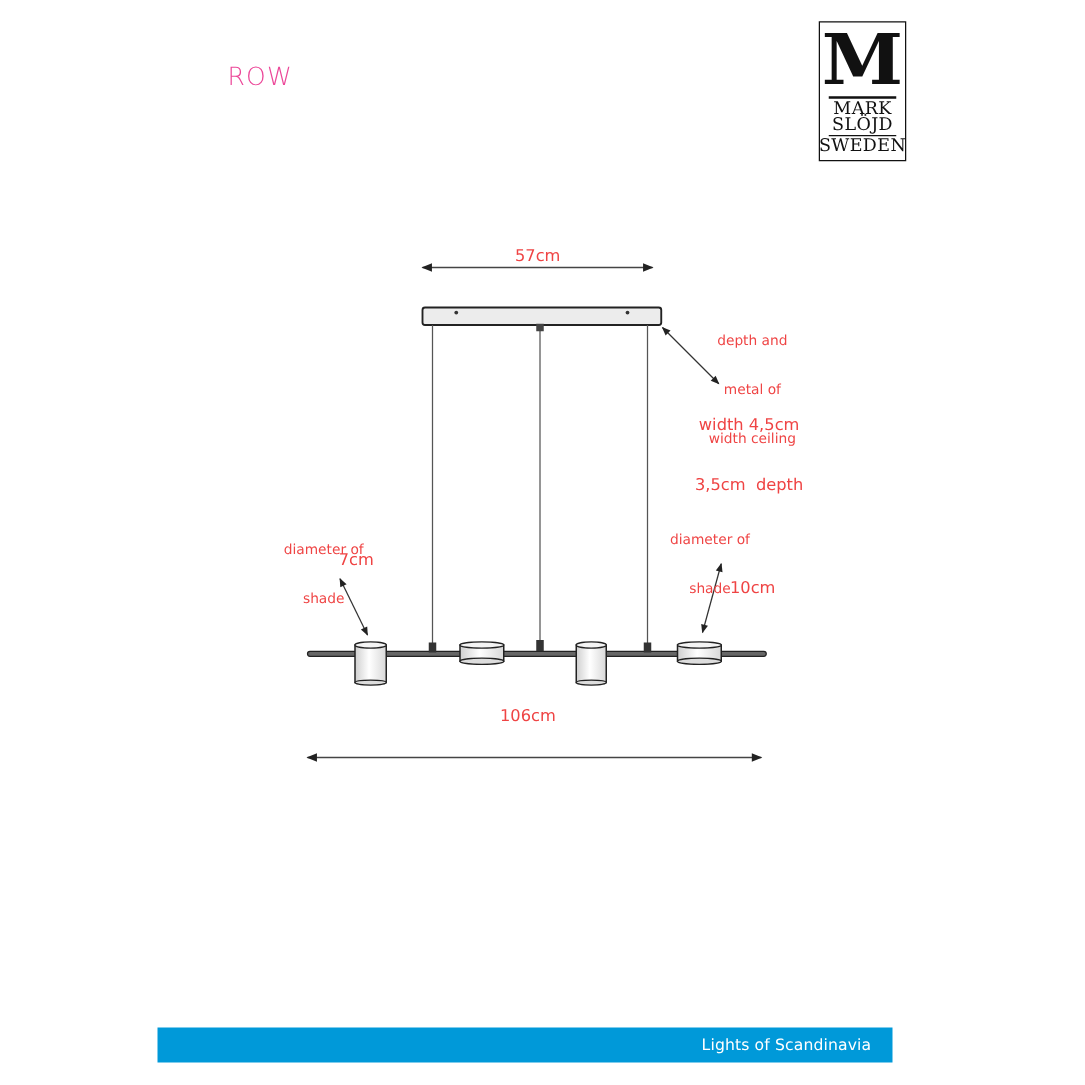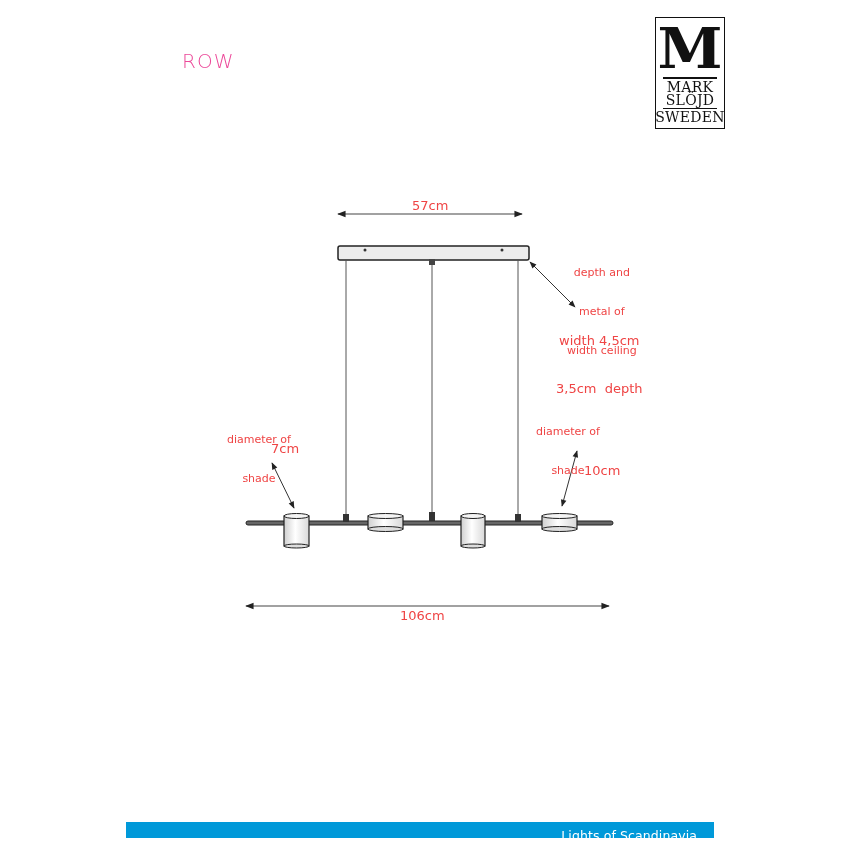--- a/index.html
+++ b/index.html
@@ -6,21 +6,21 @@
   body { width: 868px; height: 868px; position: relative; overflow: hidden; font-family: "DejaVu Sans", sans-serif; color: #111; }
   .title { position: absolute; left: 166px; top: 49px; font-family: "DejaVu Sans", sans-serif; font-size: 20px; letter-spacing: 1px; font-weight: 300; color: #ec4899; margin-left: 16px; }
   .logo { position: absolute; left: 655px; top: 17px; width: 70px; height: 112px; border: 1.5px solid #111; box-sizing: border-box; background: #fff; display: flex; flex-direction: column; align-items: center; }
   .logo .m { font-family: "DejaVu Serif", serif; font-weight: bold; font-size: 56px; line-height: 56px; margin-top: 2px; transform: scaleX(1.05); color: #111; }
   .logo .line { width: 54px; height: 1.5px; background: #111; margin: 1px 0 2px; }
   .logo .w { font-family: "DejaVu Serif", serif; font-weight: normal; font-size: 14px; line-height: 13px; letter-spacing: 0.3px; color: #111; }
   svg.diagram { position: absolute; left: 0; top: 0; }
   .lbl { position: absolute; font-family: "DejaVu Sans", sans-serif; color: #ef4444; white-space: pre; text-align: center; }
   .small { font-size: 11px; line-height: 13px; }
   .mid { font-size: 13px; line-height: 16px; }
-  .footer { position: absolute; left: 126px; top: 822px; width: 588px; height: 16px; background: #0099d9; }
+  .footer { position: absolute; left: 126px; top: 822px; width: 588px; height: 28px; background: #0099d9; }
   .footer span { position: absolute; right: 17px; top: 6px; color: #fff; font-family: "DejaVu Sans", sans-serif; font-size: 12.5px; letter-spacing: 0.1px; }
 </style>
 </head>
 <body>
 
 <div class="title">ROW</div>
 
 <div class="logo">
   <div class="m">M</div>
   <div class="line"></div>
@@ -107,17 +107,17 @@
   <div>shade</div>
 </div>
 <div class="lbl mid" style="left:271px; top:441px;">7cm</div>
 
 <div class="lbl small" style="left:536px; top:399px;">
   <div>diameter of</div>
   <div>shade</div>
 </div>
 <div class="lbl mid" style="left:584px; top:438px;margin-top:25px;">10cm</div>
 
-<div class="lbl mid" style="left:400px; top:608px;">106cm</div>
+<div class="lbl mid" style="left:400px; top:566px;">106cm</div>
 
 <div class="footer">
   <span>Lights of Scandinavia</span>
 </div>
 
 </body></html>

